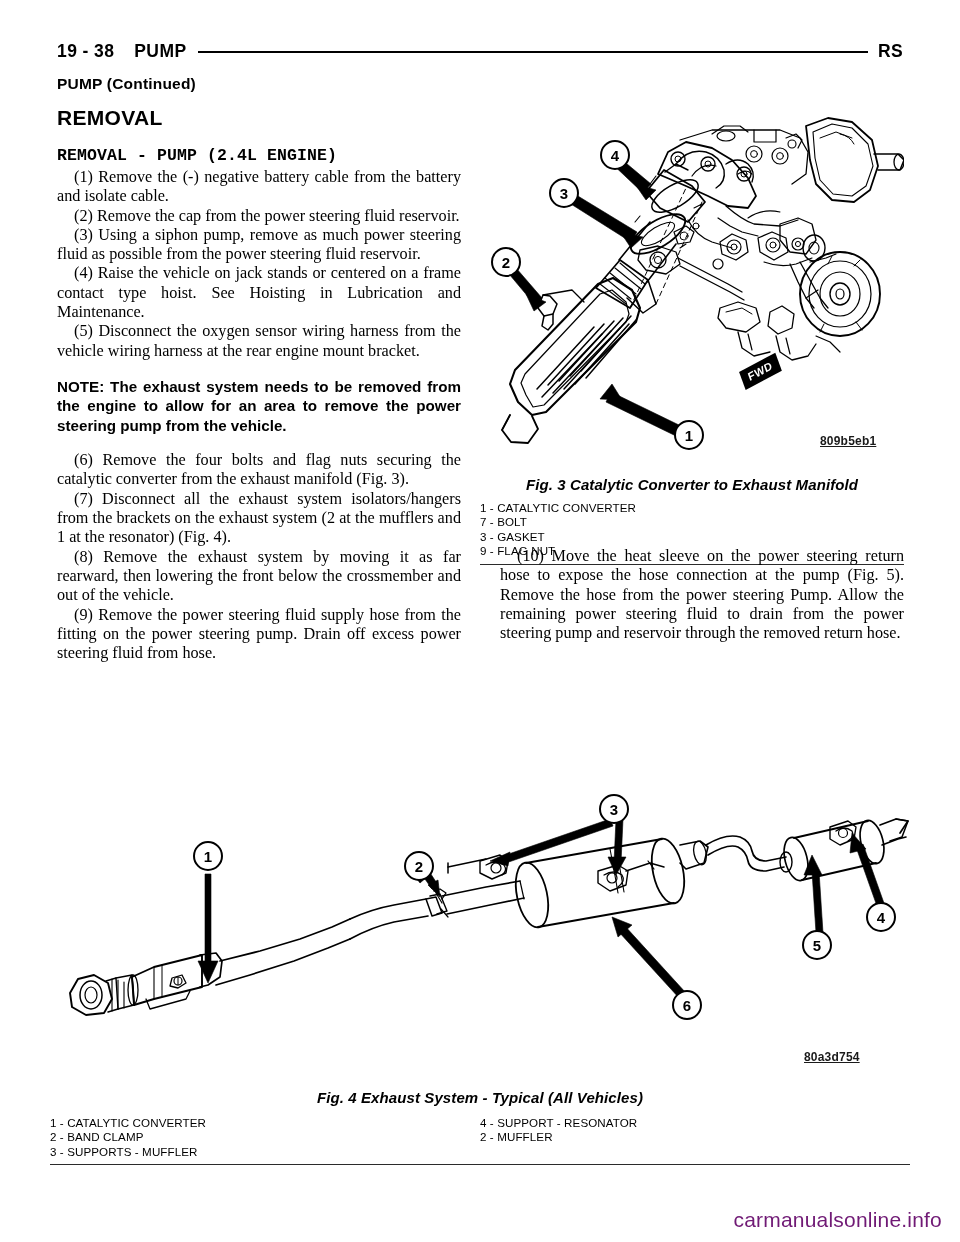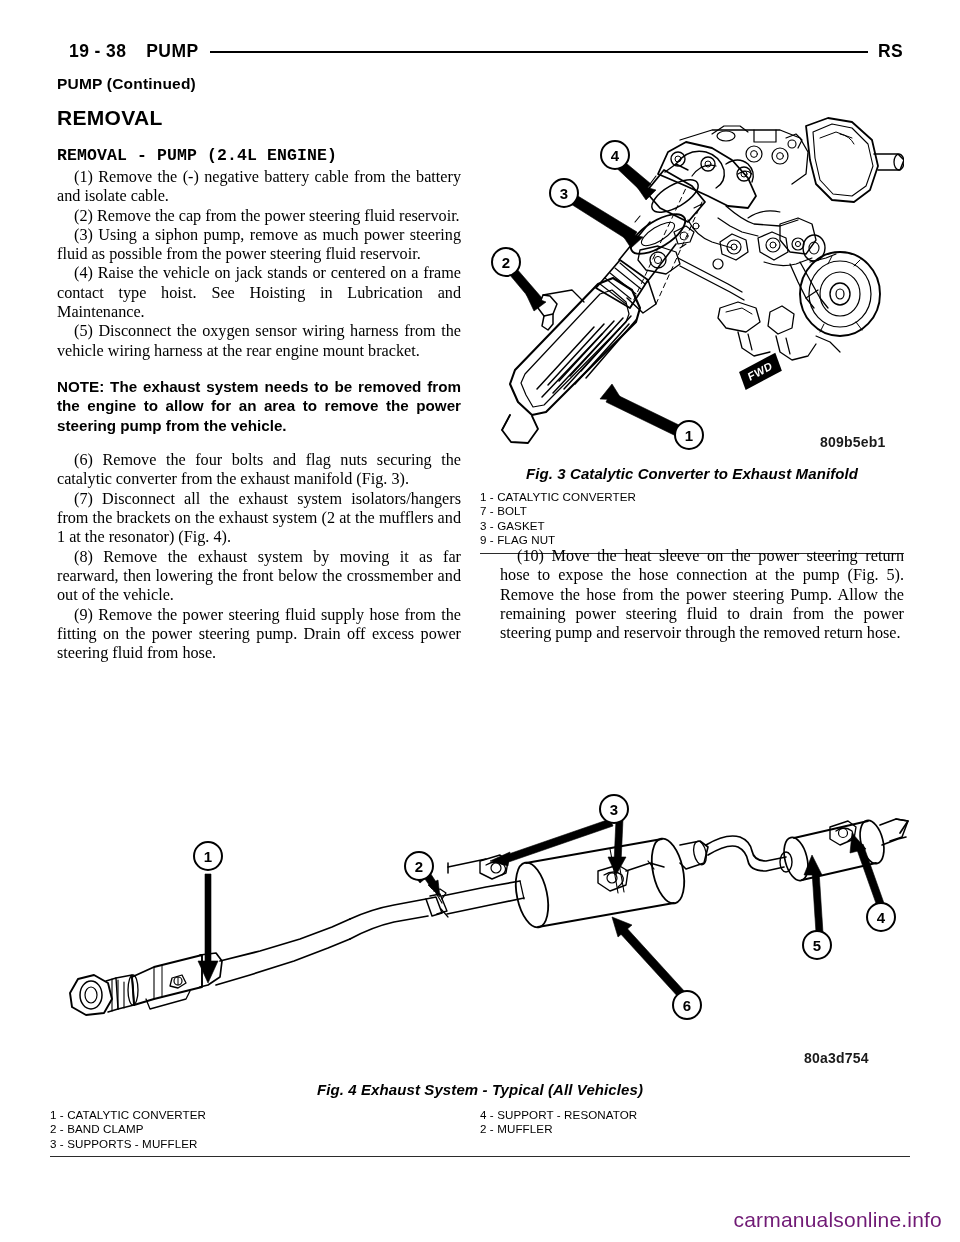--- a/index.html
+++ b/index.html
@@ -30,21 +30,21 @@
     display: flex;
     align-items: center;
   }
   .header-left {
     font-family: "Liberation Sans", sans-serif;
     font-weight: bold;
     font-size: 17.5px;
     letter-spacing: 0.4px;
     white-space: nowrap;
   }
-  .header-pagenum { margin-right: 20px; margin-left: 12px; }
+  .header-pagenum { margin-right: 20px; }
   .header-rule {
     flex: 1 1 auto;
     height: 0;
     border-top: 2.6px solid #000;
     margin: 0 10px 0 12px;
     position: relative;
     top: 1px;
   }
   .header-right {
     font-family: "Liberation Sans", sans-serif;
@@ -108,49 +108,50 @@
     font-family: "Liberation Sans", sans-serif;
     font-weight: bold;
     font-style: italic;
     font-size: 15px;
     text-align: center;
     letter-spacing: 0.1px;
   }
   .fig-id {
     font-family: "Liberation Sans", sans-serif;
     font-weight: bold;
-    font-size: 14px;
+    font-size: 12px;
     color: #1a1a1a;
     letter-spacing: 0.2px;
+    text-decoration: underline;
   }
   .legend {
     font-family: "Liberation Sans", sans-serif;
     font-size: 11.6px;
     line-height: 14.4px;
     letter-spacing: 0.1px;
   }
   .legend-cols {
     display: flex;
   }
   .legend-cols > div { width: 50%; }
   .legend-rule {
     border-top: 1.6px solid #2b2b2b;
     margin-top: 5px;
   }
 
   
   #fig3 { left: 480px; top: 112px; width: 424px; }
   #fig3-art { position: relative; width: 424px; height: 340px; }
-  #fig3 .fig-caption { margin-top: 13px; }
+  #fig3 .fig-caption { margin-top: 24px; }
   #fig3 .legend { margin-top: 8px; }
 
   
   #fig4 { left: 50px; top: 775px; width: 860px; }
   #fig4-art { position: relative; width: 860px; height: 290px; }
-  #fig4 .fig-caption { margin-top: 16px; }
+  #fig4 .fig-caption { margin-top: 24px; }
   #fig4 .legend { margin-top: 10px; }
 
   
   .callout {
     position: absolute;
     width: 30px; height: 30px;
     border: 2.6px solid #000;
     border-radius: 50%;
     background: #fff;
     font-family: "Liberation Sans", sans-serif;

